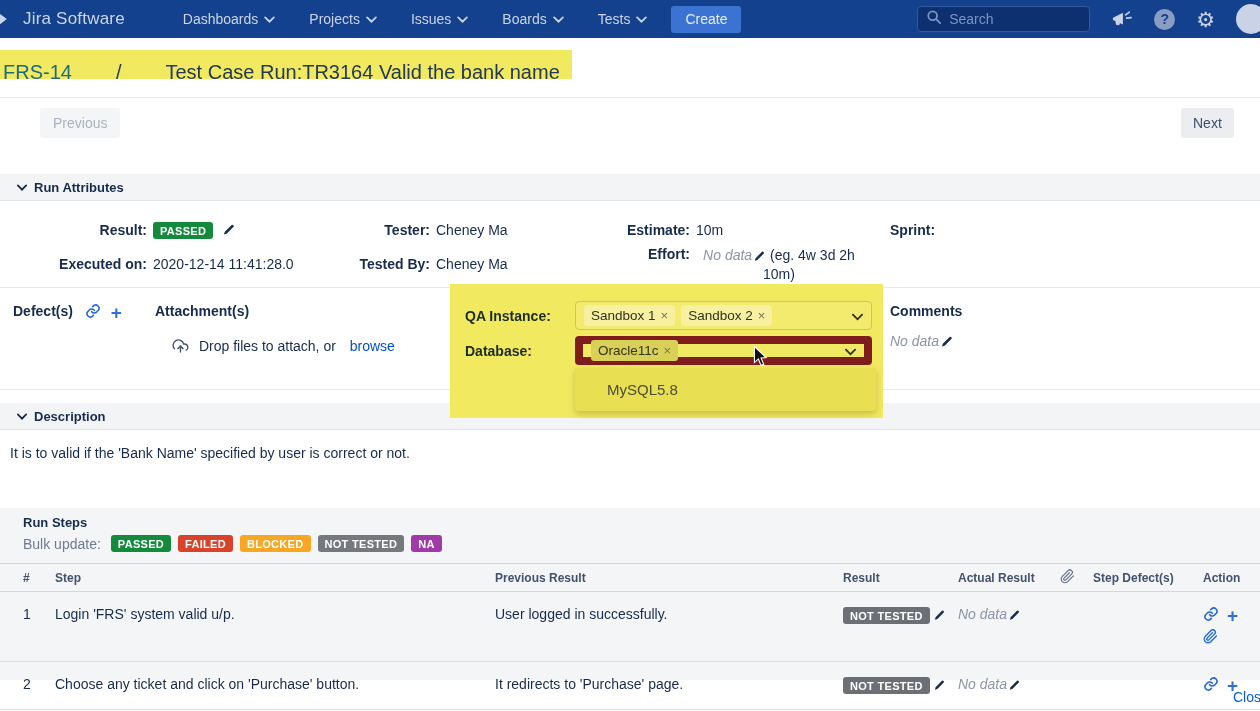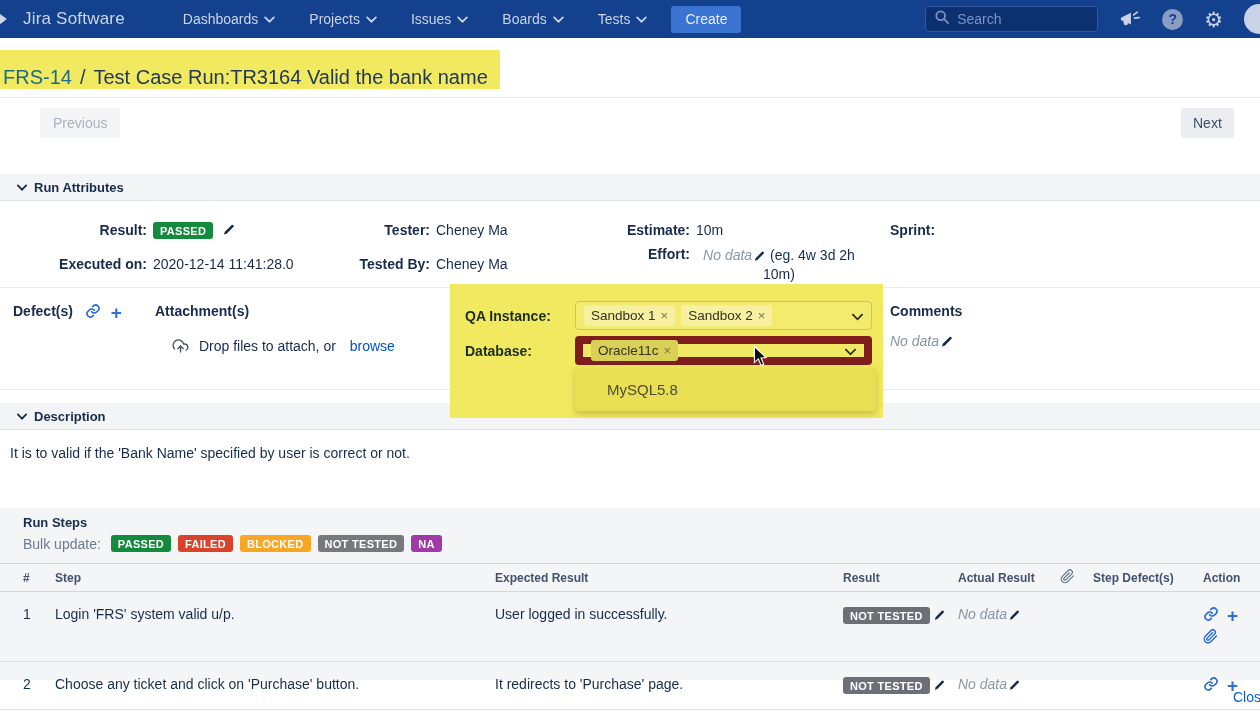--- a/index.html
+++ b/index.html
@@ -12,35 +12,35 @@
             background:#13418d; display:flex; align-items:center; }
   .logo-wrap { display:flex; align-items:center; margin-left:-6px; }
   .logo-mark { width:22px; height:22px; flex:0 0 auto; }
   .logo-text { color:#cdd5e8; font-size:17px; margin-left:7px; letter-spacing:.2px; }
   .nav-menus { display:flex; align-items:center; margin-left:44px; gap:6px; }
   .nav-item { display:flex; align-items:center; gap:6px; color:#ccd4e6; font-size:14px;
               padding:0 14px; height:38px; cursor:pointer; }
   .nav-chevron svg { display:block; }
   .create-btn { background:#3b73d2; color:#e8eefb; font-size:14px; border:none; border-radius:3px;
                 height:27px; padding:0 14px; margin-left:10px; cursor:pointer; }
-  .nav-right { margin-left:auto; display:flex; align-items:center; gap:21px; padding-right:0; }
+  .nav-right { margin-left:auto; display:flex; align-items:center; gap:21px; padding-right:8px; }
   .search-box { display:flex; align-items:center; gap:8px; width:173px; height:26px;
                 background:#0d3071; border:1px solid #33589f; border-radius:4px; padding:0 9px; }
   .search-box input { background:transparent; border:none; outline:none; color:#c7d1e6;
                       font-size:14px; width:120px; font-family:inherit; }
   .search-box input::placeholder { color:#7e93c2; }
   .nav-icon { color:#c9d2e6; display:flex; align-items:center; cursor:pointer; }
   .help-circle { width:21px; height:21px; border-radius:50%; background:#8b9cc4; color:#13418d;
                  font-weight:bold; font-size:14px; display:flex; align-items:center; justify-content:center; }
   .gear-glyph { font-size:21px; line-height:1; color:#c9d2e6; }
   .avatar { width:30px; height:30px; border-radius:50%; background:#c9d2e6; margin-right:-14px; flex:0 0 auto; }
 
   
-  .title-band { position:absolute; left:0; top:50px; height:39px; background:#f2ec62;
-                display:flex; align-items:center; padding:16px 12px 0 3px; }
+  .title-band { position:absolute; left:0; top:50px; height:29px; background:#f2ec62;
+                display:flex; align-items:center; padding:16px 12px 0 3px;gap:36px; }
   .title-band .issue-key { color:#1a6b84; font-size:20px; text-decoration:none; cursor:pointer; }
   .title-band .sep { color:#243858; font-size:20px; margin:0 8px; }
   .title-band .run-title { color:#243858; font-size:20px; }
   .title-divider { position:absolute; left:0; top:97px; width:1260px; height:1px; background:#e9eaec; }
 
   
   .btn { border:none; border-radius:3px; font-size:14px; font-family:inherit; cursor:pointer; }
   .prev-btn { position:absolute; left:40px; top:108px; height:30px; padding:0 13px;
               background:#f4f5f7; color:#a9b2c0; }
   .next-btn { position:absolute; left:1181px; top:108px; height:30px; padding:0 12px;
@@ -320,21 +320,21 @@
       <span class="badge bulk-badge" style="background: rgb(216, 67, 42);">FAILED</span>
       <span class="badge bulk-badge" style="background: rgb(247, 167, 35);">BLOCKED</span>
       <span class="badge bulk-badge" style="background: rgb(117, 120, 125);">NOT TESTED</span>
       <span class="badge bulk-badge" style="background: rgb(160, 58, 168);">NA</span>
     </div>
 
     <div class="rs-table">
       <div class="rs-row rs-header">
         <div class="hcell">#</div>
         <div class="hcell">Step</div>
-        <div class="hcell">Expected Result</div>
+        <div class="hcell">Previous Result</div>
         <div class="hcell">Result</div>
         <div class="hcell">Actual Result</div>
         <div class="hcell clip-head"><svg width="15" height="15" viewBox="0 0 24 24" fill="none" stroke="#6b778c" stroke-width="2" stroke-linecap="round">
               <path d="M21.4 11.05l-9.19 9.19a6 6 0 0 1-8.49-8.49l9.19-9.19a4 4 0 0 1 5.66 5.66l-9.2 9.19a2 2 0 0 1-2.83-2.83l8.49-8.48"></path>
             </svg></div>
         <div class="hcell">Step Defect(s)</div>
         <div class="hcell">Action</div>
       </div>
 
       <div class="rs-row rs-body-row row-tall">

